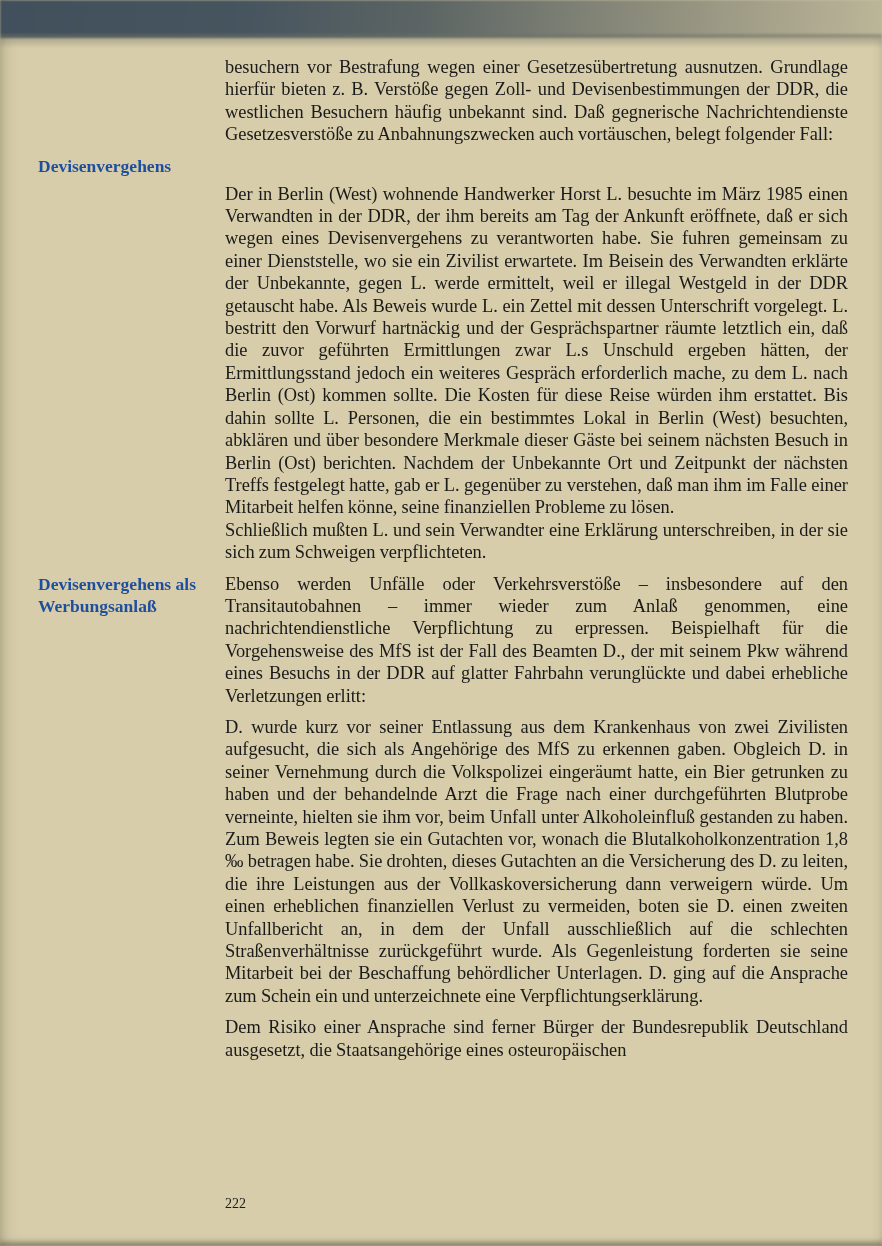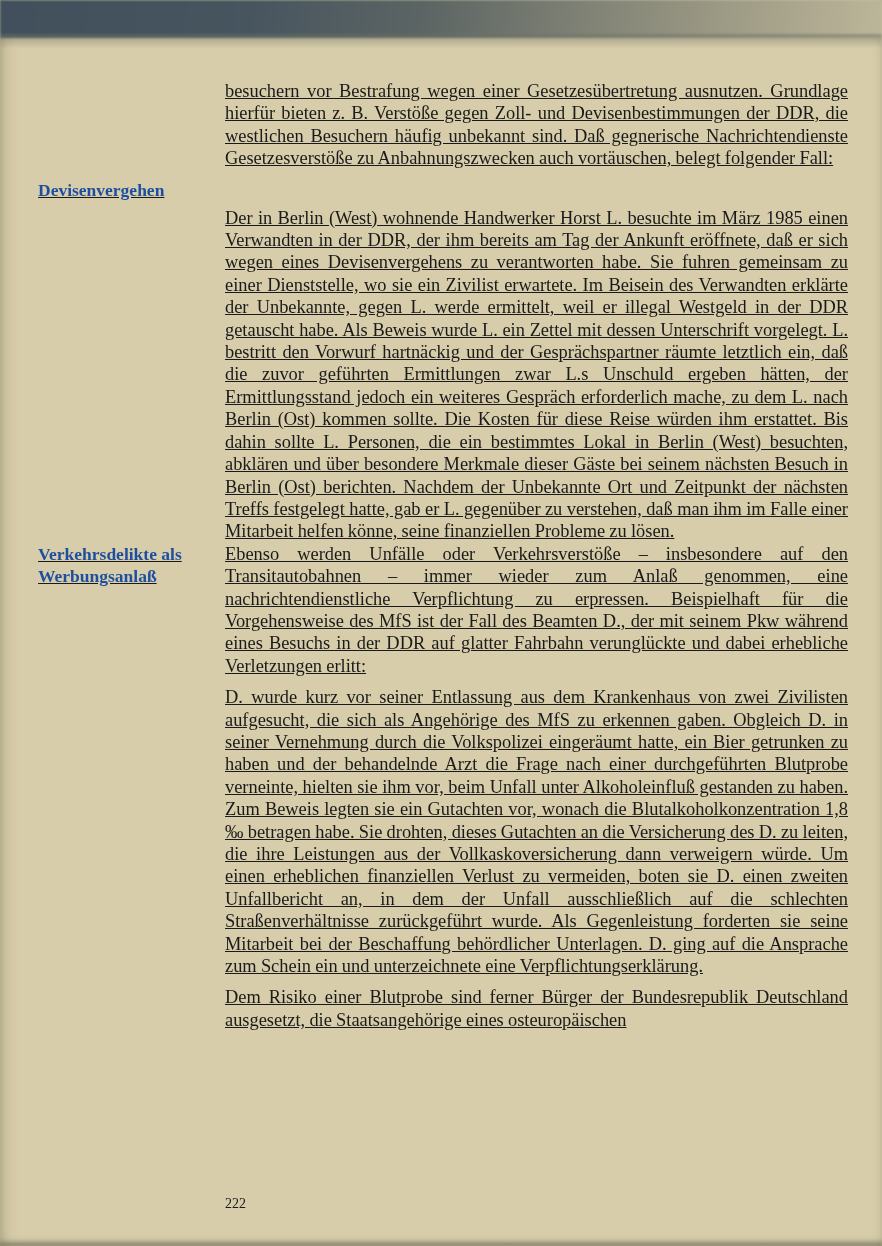--- a/index.html
+++ b/index.html
@@ -38,24 +38,23 @@
   }
   .scan-edge-bottom {
     position: absolute;
     bottom: 0; left: 0;
     width: 100%; height: 7px;
     background: linear-gradient(to bottom, rgba(215,205,170,0), rgba(95,95,75,0.55));
     filter: blur(1px);
   }
   .content {
     position: absolute;
-    top: 80px;
+    top: 56px;
     left: 0;
     width: 736px;
-    text-decoration: underline;
   }
   .row {
     display: flex;
     align-items: flex-start;
   }
   .margin-col {
     width: 225px;
     min-width: 225px;
     box-sizing: border-box;
     padding-left: 38px;
@@ -109,35 +108,36 @@
 
     <div class="row">
       <div class="margin-col"></div>
       <div class="body-col">
         <p class="para">besuchern vor Bestrafung wegen einer Gesetzesübertretung ausnutzen. Grundlage hierfür bieten z. B. Verstöße gegen Zoll- und Devisenbestimmungen der DDR, die westlichen Besuchern häufig unbekannt sind. Daß gegnerische Nachrichtendienste Gesetzesverstöße zu Anbahnungszwecken auch vortäuschen, belegt folgender Fall:</p>
       </div>
     </div>
 
     <div class="row section">
       <div class="margin-col">
-        <h3 class="margin-heading">Devisenvergehen</h3>
+        <h3 class="margin-heading">Devisenvergehens</h3>
       </div>
       <div class="body-col">
         <p class="para flush">Der in Berlin (West) wohnende Handwerker Horst L. besuchte im März 1985 einen Verwandten in der DDR, der ihm bereits am Tag der Ankunft eröffnete, daß er sich wegen eines Devisenvergehens zu verantworten habe. Sie fuhren gemeinsam zu einer Dienststelle, wo sie ein Zivilist erwartete. Im Beisein des Verwandten erklärte der Unbekannte, gegen L. werde ermittelt, weil er illegal Westgeld in der DDR getauscht habe. Als Beweis wurde L. ein Zettel mit dessen Unterschrift vorgelegt. L. bestritt den Vorwurf hartnäckig und der Gesprächspartner räumte letztlich ein, daß die zuvor geführten Ermittlungen zwar L.s Unschuld ergeben hätten, der Ermittlungsstand jedoch ein weiteres Gespräch erforderlich mache, zu dem L. nach Berlin (Ost) kommen sollte. Die Kosten für diese Reise würden ihm erstattet. Bis dahin sollte L. Personen, die ein bestimmtes Lokal in Berlin (West) besuchten, abklären und über besondere Merkmale dieser Gäste bei seinem nächsten Besuch in Berlin (Ost) berichten. Nachdem der Unbekannte Ort und Zeitpunkt der nächsten Treffs festgelegt hatte, gab er L. gegenüber zu verstehen, daß man ihm im Falle einer Mitarbeit helfen könne, seine finanziellen Probleme zu lösen.</p>
+        <p class="para">Schließlich mußten L. und sein Verwandter eine Erklärung unterschreiben, in der sie sich zum Schweigen verpflichteten.</p>
       </div>
     </div>
 
     <div class="row section">
       <div class="margin-col">
-        <h3 class="margin-heading">Verkehrsdelikte als Werbungsanlaß</h3>
+        <h3 class="margin-heading">Devisenvergehens als Werbungsanlaß</h3>
       </div>
       <div class="body-col">
         <p class="para">Ebenso werden Unfälle oder Verkehrsverstöße – insbesondere auf den Transitautobahnen – immer wieder zum Anlaß genommen, eine nachrichtendienstliche Verpflichtung zu erpressen. Beispielhaft für die Vorgehensweise des MfS ist der Fall des Beamten D., der mit seinem Pkw während eines Besuchs in der DDR auf glatter Fahrbahn verunglückte und dabei erhebliche Verletzungen erlitt:</p>
         <p class="para">D. wurde kurz vor seiner Entlassung aus dem Krankenhaus von zwei Zivilisten aufgesucht, die sich als Angehörige des MfS zu erkennen gaben. Obgleich D. in seiner Vernehmung durch die Volkspolizei eingeräumt hatte, ein Bier getrunken zu haben und der behandelnde Arzt die Frage nach einer durchgeführten Blutprobe verneinte, hielten sie ihm vor, beim Unfall unter Alkoholeinfluß gestanden zu haben. Zum Beweis legten sie ein Gutachten vor, wonach die Blutalkoholkonzentration 1,8 ‰ betragen habe. Sie drohten, dieses Gutachten an die Versicherung des D. zu leiten, die ihre Leistungen aus der Vollkaskoversicherung dann verweigern würde. Um einen erheblichen finanziellen Verlust zu vermeiden, boten sie D. einen zweiten Unfallbericht an, in dem der Unfall ausschließlich auf die schlechten Straßenverhältnisse zurückgeführt wurde. Als Gegenleistung forderten sie seine Mitarbeit bei der Beschaffung behördlicher Unterlagen. D. ging auf die Ansprache zum Schein ein und unterzeichnete eine Verpflichtungserklärung.</p>
-        <p class="para">Dem Risiko einer Blutprobe sind ferner Bürger der Bundesrepublik Deutschland ausgesetzt, die Staatsangehörige eines osteuropäischen</p>
+        <p class="para">Dem Risiko einer Ansprache sind ferner Bürger der Bundesrepublik Deutschland ausgesetzt, die Staatsangehörige eines osteuropäischen</p>
       </div>
     </div>
 
   </main>
 
   <div class="page-number">222</div>
 
   <div class="scan-edge-bottom"></div>
 
 </div>

